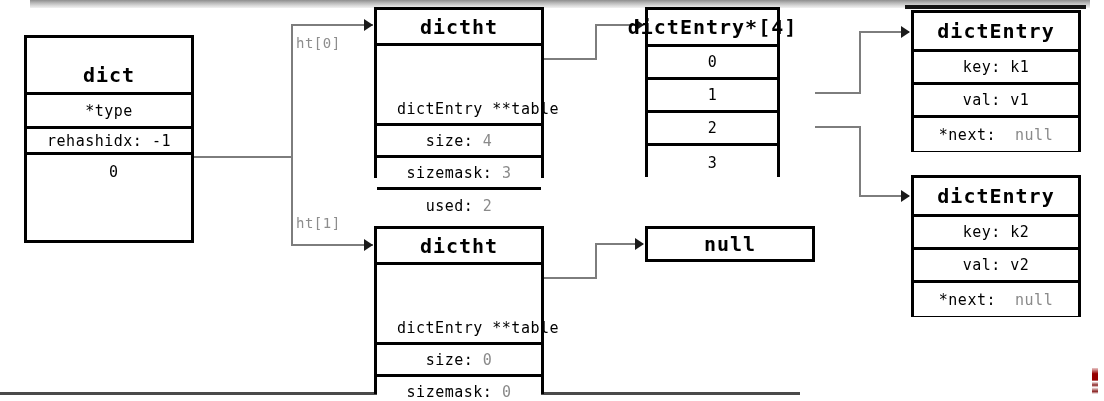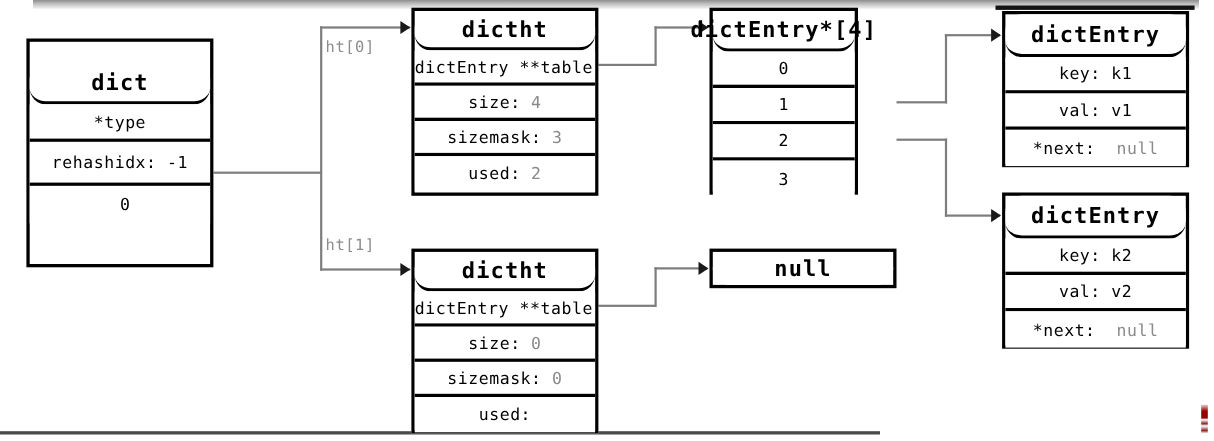--- a/index.html
+++ b/index.html
@@ -75,28 +75,28 @@
     border-bottom: 3px solid #000000;
     background: #ffffff;
     white-space: pre;
     letter-spacing: 0.5px;
   }
   .row:last-child { border-bottom: none; }
   .row.title {
     font-weight: bold;
     font-size: 20px;
     letter-spacing: 1px;
-    border-radius: 15px;
   }
   .row.field {
     font-size: 15px;
   }
   .row.field.left {
     justify-content: flex-start;
-    padding-left: 0;
+    padding-left: 20px;
+    margin-top: 48px;
   }
   .val-dim { color: #8a8a8a; }
 
   
   .seg {
     position: absolute;
     background: #7d7d7d;
   }
   .seg.h { height: 2px; }
   .seg.v { width: 2px; }
@@ -156,21 +156,21 @@
   <div class="arrow" style="left:901px; top:190px;"></div>
 
   <div class="edge-label" style="left:296px; top:35px;">ht[0]</div>
   <div class="edge-label" style="left:296px; top:215px;">ht[1]</div>
 
   <div class="box" style="left:24px; top:35px; width:170px; height:208px;">
     <div class="row title" style="height:38px;margin-top:19px;">dict</div>
     <div class="row field" style="height:34px;">
       <span>*type</span>
     </div>
-    <div class="row field" style="height:40px;">
+    <div class="row field" style="height:26px;">
       <span>rehashidx:</span><span>&nbsp;</span><span>-1</span>
     </div>
     <div class="row field" style="height:34px;">
       <span>&nbsp;</span><span>0</span>
     </div>
   </div>
 
   <div class="box" style="left:374px; top:7px; width:170px; height:171px;">
     <div class="row title" style="height:36px;">dictht</div>
     <div class="row field left" style="height:32px;">dictEntry **table</div>

